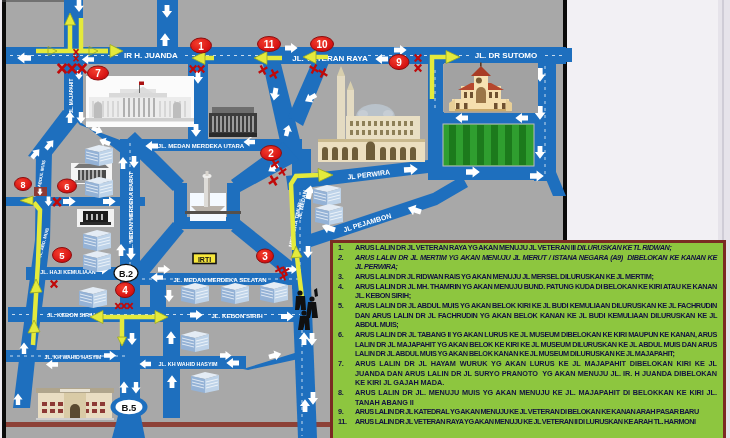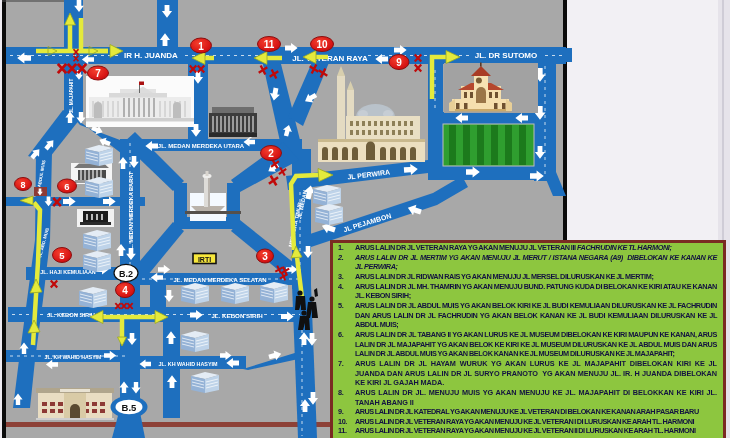--- a/index.html
+++ b/index.html
@@ -588,21 +588,21 @@
 <path d="M300,316 L309,316 L310,330 L305,330 L305,323 L303,330 L298,330 Z"></path>
 <path d="M314,290 L317,288 L318,296 L315,297 Z"></path>
 </g>
 </svg>
 
 <div id="legend">
 <table>
 <tbody>
           <tr>
             <td class="n">1.</td>
-            <td class="t">ARUS LALIN DR JL VETERAN RAYA YG AKAN MENUJU JL VETERAN III <span class="it">FACHRUDIN KE TL HARMONI;</span></td>
+            <td class="t">ARUS LALIN DR JL VETERAN RAYA YG AKAN MENUJU JL VETERAN III <span class="it">DILURUSKAN KE TL RIDWAN;</span></td>
           </tr>
 <tr>
             <td class="n it">2.</td>
             <td class="t it">ARUS LALIN DR JL MERTIM YG AKAN MENUJU JL MERUT / ISTANA NEGARA (A9)&nbsp; DIBELOKAN KE KANAN KE JL&nbsp;PERWIRA;</td>
           </tr>
 <tr>
             <td class="n">3.</td>
             <td class="t">ARUS LALIN DR JL RIDWAN RAIS YG AKAN MENUJU JL MERSEL DILURUSKAN KE JL MERTIM;</td>
           </tr>
 <tr>
@@ -621,24 +621,20 @@
             <td class="n">7.</td>
             <td class="t w">ARUS LALIN DR JL HAYAM WURUK YG AKAN LURUS KE JL MAJAPAHIT DIBELOKAN KIRI KE JL JUANDA DAN ARUS LALIN DR JL SURYO PRANOTO&nbsp; YG AKAN MENUJU JL. IR. H JUANDA DIBELOKAN KE KIRI JL GAJAH MADA.</td>
           </tr>
 <tr>
             <td class="n">8.</td>
             <td class="t w">ARUS LALIN DR JL. MENUJU MUIS YG AKAN MENUJU KE JL. MAJAPAHIT DI BELOKKAN KE KIRI JL. TANAH ABANG II</td>
           </tr>
 <tr>
             <td class="n">9.</td>
             <td class="t z">ARUS LALIN DR JL KATEDRAL YG AKAN MENUJU KE JL VETERAN DI BELOKAN KE KANAN ARAH PASAR BARU</td>
-          </tr>
-<tr>
-            <td class="n">10.</td>
-            <td class="t z">ARUS LALIN DR JL VETERAN RAYA YG AKAN MENUJU KE JL VETERAN I DI LURUSKAN KE ARAH TL. HARMONI</td>
           </tr>
 <tr>
             <td class="n">11.</td>
             <td class="t z">ARUS LALIN DR JL VETERAN RAYA YG AKAN MENUJU KE JL VETERAN II DI LURUSKAN KE ARAH TL. HARMONI</td>
           </tr>
 </tbody>
       </table>
 </div>
 </div>
 

